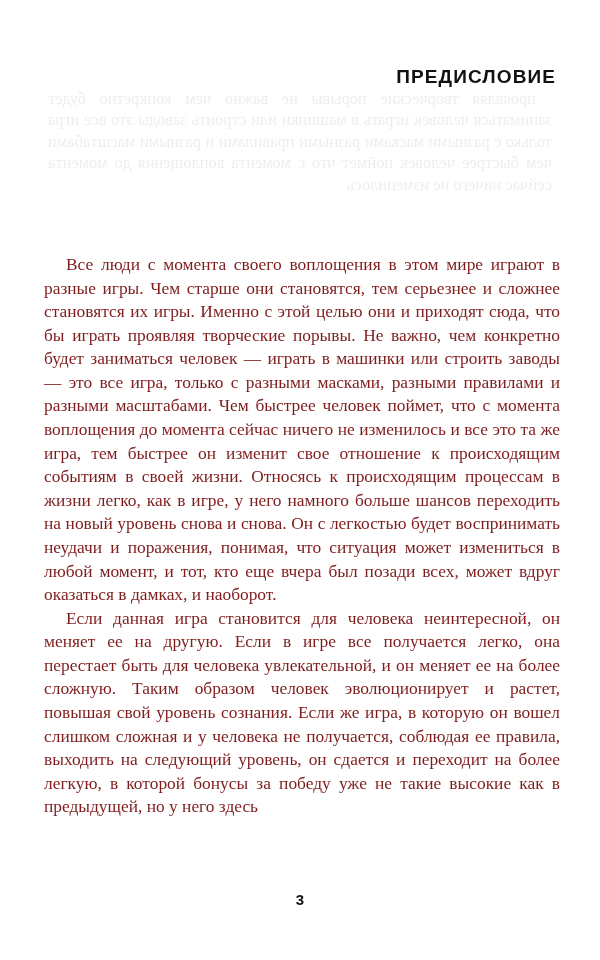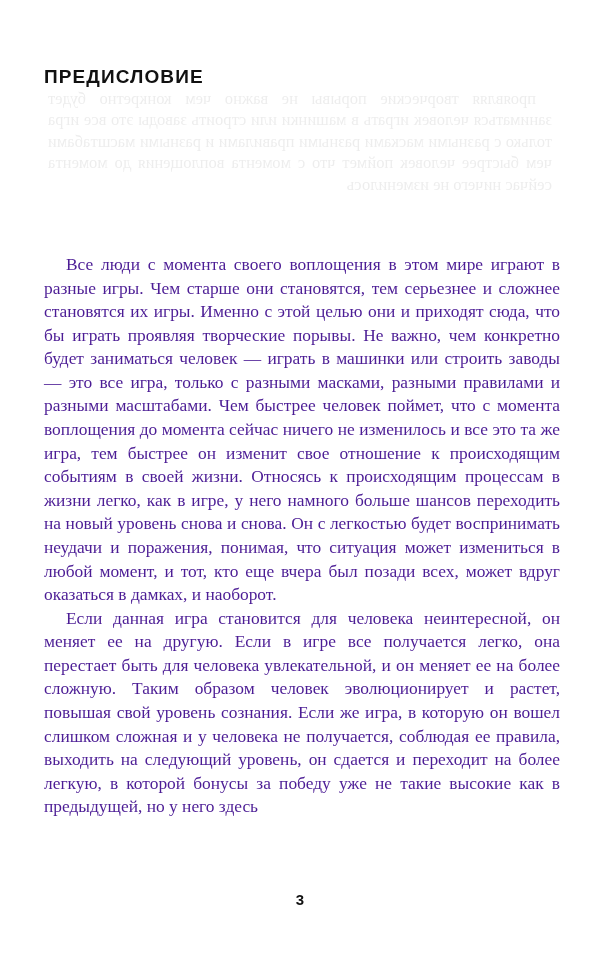--- a/index.html
+++ b/index.html
@@ -15,21 +15,21 @@
     overflow: hidden;
   }
   .page {
     position: relative;
     width: 600px;
     height: 960px;
     box-sizing: border-box;
     padding: 0 44px;
   }
   .chapter-title {
-    text-align: left;
+    text-align: right;
     font-family: "Liberation Sans", sans-serif;
     font-weight: bold;
     font-size: 19px;
     letter-spacing: 1.1px;
     margin: 0;
     padding-top: 66px;
     color: #111111;
   }
   
   .bleed-through {
@@ -54,21 +54,21 @@
   }
   .body-text {
     position: absolute;
     left: 44px;
     right: 40px;
     top: 253px;
     font-size: 17.4px;
     line-height: 1.355;
     text-align: justify;
     text-justify: inter-word;
-    color: #4c1d95;
+    color: #7f1d1d;
   }
   .body-text p {
     margin: 0;
     text-indent: 22px;
     hyphens: none;
   }
   .page-number {
     position: absolute;
     left: 0;
     right: 0;

